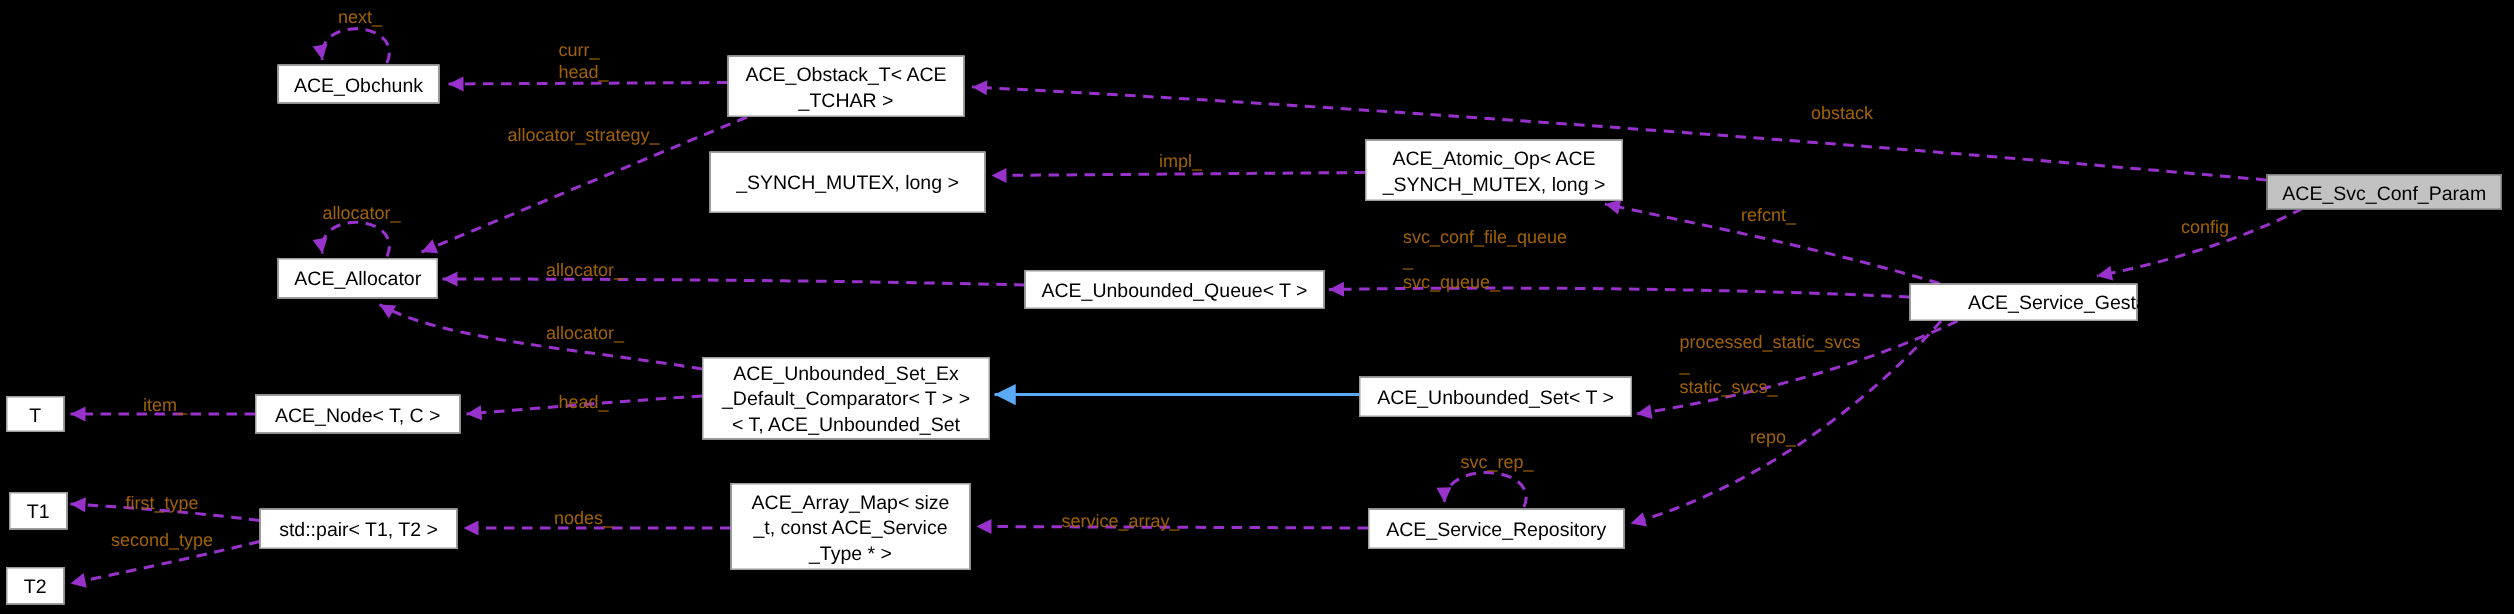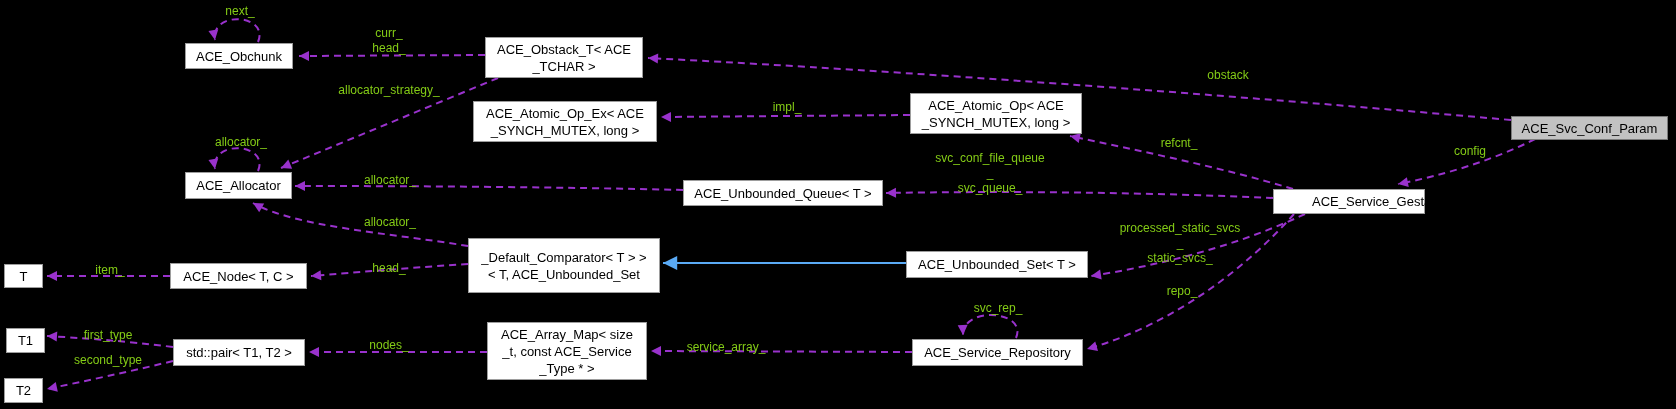--- a/index.html
+++ b/index.html
@@ -19,23 +19,23 @@
     color:#000000;
     font-size:13px;line-height:17px;
     text-align:center;
     display:flex;flex-direction:column;justify-content:center;
     white-space:nowrap;
     padding:0 4px;
   }
   .node.selected{background:#c2c2c2;border-color:#7a7a7a;}
   .edge-label{
     position:absolute;
-    color:#84cc16;
+    color:#a16207;
     font-size:12px;line-height:15px;
-    text-align:center;
+    text-align:left;
     transform:translateX(-50%);
     white-space:nowrap;
   }
   .edge-label span{display:block;}
 </style>
 </head>
 <body>
 
 <div id="canvas">
     <svg id="edges" width="1676" height="409">
@@ -115,60 +115,60 @@
       <span>processed_static_svcs</span>
       <span>_</span>
       <span>static_svcs_</span>
     </div>
     <div class="edge-label" style="left: 1182px; top: 284px;">
       <span>repo_</span>
     </div>
     <div class="edge-label" style="left: 998px; top: 301px;">
       <span>svc_rep_</span>
     </div>
-    <div class="edge-label" style="left: 726px; top: 340px;">
+    <div class="edge-label" style="left: 747px; top: 340px;">
       <span>service_array_</span>
     </div>
     <div class="edge-label" style="left: 389px; top: 338px;">
       <span>nodes_</span>
     </div>
     <div class="edge-label" style="left: 108px; top: 328px;">
       <span>first_type</span>
     </div>
     <div class="edge-label" style="left: 108px; top: 353px;">
       <span>second_type</span>
     </div>
     <div class="node" style="left: 185px; top: 43px; width: 108px; height: 26px;">
       <span>ACE_Obchunk</span>
     </div>
     <div class="node" style="left: 485px; top: 37px; width: 158px; height: 41px;">
       <span>ACE_Obstack_T&lt; ACE</span>
       <span>_TCHAR &gt;</span>
     </div>
     <div class="node" style="left: 473px; top: 101px; width: 184px; height: 41px;">
-      <span>ACE_Atomic_Op_Ex&lt; ACE</span>
       <span>_SYNCH_MUTEX, long &gt;</span>
     </div>
     <div class="node" style="left: 910px; top: 93px; width: 172px; height: 41px;">
       <span>ACE_Atomic_Op&lt; ACE</span>
       <span>_SYNCH_MUTEX, long &gt;</span>
     </div>
     <div class="node" style="left: 185px; top: 172px; width: 107px; height: 27px;">
       <span>ACE_Allocator</span>
     </div>
     <div class="node" style="left: 683px; top: 180px; width: 200px; height: 26px;">
       <span>ACE_Unbounded_Queue&lt; T &gt;</span>
     </div>
     <div class="node" style="left: 1273px; top: 189px; width: 152px; height: 25px; padding-left: 38px;">
       <span>ACE_Service_Gestalt</span>
     </div>
     <div class="node selected" style="left: 1511px; top: 116px; width: 157px; height: 24px;">
       <span>ACE_Svc_Conf_Param</span>
     </div>
     <div class="node" style="left: 468px; top: 238px; width: 192px; height: 55px;">
+      <span>ACE_Unbounded_Set_Ex</span>
       <span>_Default_Comparator&lt; T &gt; &gt;</span>
       <span>&lt; T, ACE_Unbounded_Set</span>
     </div>
     <div class="node" style="left: 906px; top: 251px; width: 182px; height: 27px;">
       <span>ACE_Unbounded_Set&lt; T &gt;</span>
     </div>
     <div class="node" style="left: 4px; top: 264px; width: 39px; height: 24px;">
       <span>T</span>
     </div>
     <div class="node" style="left: 170px; top: 263px; width: 137px; height: 26px;">

